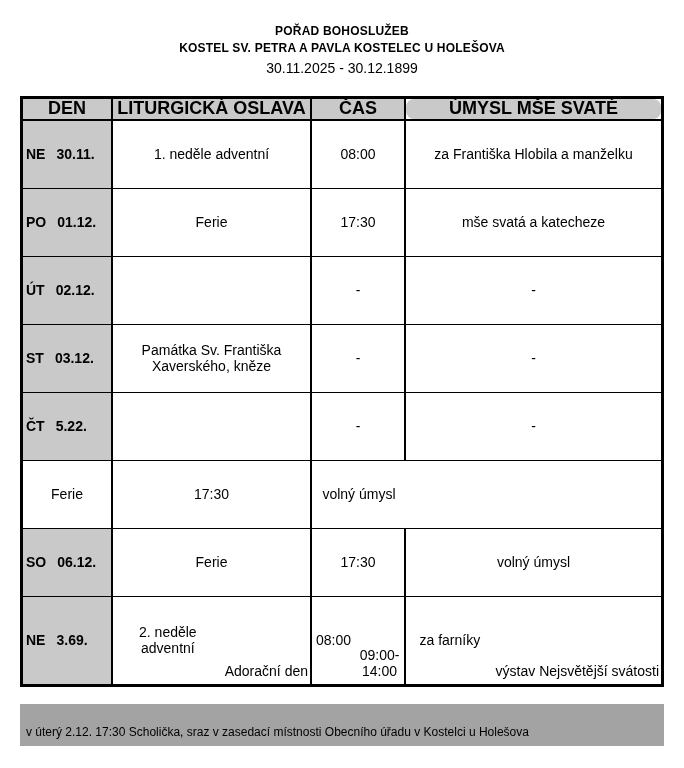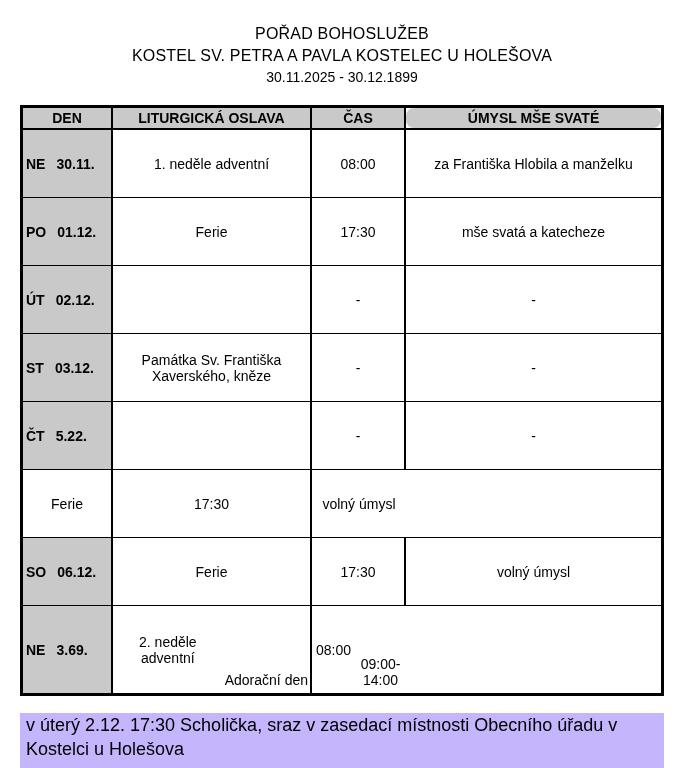--- a/index.html
+++ b/index.html
@@ -16,22 +16,22 @@
     position: relative;
     overflow: hidden;
   }
   
   .title-block {
     padding-top: 24px;
     text-align: center;
     line-height: 1.2;
   }
   .title-line1, .title-line2 {
-    font-size: 16px;
-    font-weight: normal;
+    font-size: 12px;
+    font-weight: bold;
     letter-spacing: 0.2px;
   }
   .title-line2 { margin-top: 3px; }
   .title-date {
     font-size: 14px;
     font-weight: normal;
     margin-top: 4px;
   }
   
   .tbl {
@@ -57,21 +57,21 @@
     text-align: center;
     font-size: 14px;
     padding: 2px 4px;
   }
   .cell:last-child { border-right: none; border-radius: 8px; }
   .header .cell {
     background: #c9c9c9;
     font-weight: bold;
     height: 20px;
     padding: 0 2px;
-    font-size: 14px;
+    font-size: 18px;
   }
   .day-cell {
     background: #c9c9c9;
     font-weight: bold;
     justify-content: flex-start;
     text-align: right;
     padding-left: 3px;
     gap: 11px;
     white-space: nowrap;
   }
@@ -96,24 +96,24 @@
     display: flex;
     align-items: flex-end;
     justify-content: center;
     text-align: center;
     padding: 0 2px 5px 2px;
   }
   
   .footer-note {
     width: 644px;
     margin: 17px auto 0 auto;
-    background: #c4b5fd;
-    font-size: 18px;
+    background: #a3a3a3;
+    font-size: 12px;
     line-height: 1.35;
-    padding: 0 6px 6px 6px;
+    padding: 20px 6px 6px 6px;
   }
 </style>
 </head>
 <body>
 
 <div class="page">
 
   <div class="title-block">
     <div class="title-line1">POŘAD BOHOSLUŽEB</div>
     <div class="title-line2">KOSTEL SV. PETRA A PAVLA KOSTELEC U HOLEŠOVA</div>
@@ -201,19 +201,23 @@
         <span>3.69.</span>
       </div>
       <div class="cell stack">
         <div class="line1">2. neděle adventní</div>
         <div class="line2">Adorační den</div>
       </div>
       <div class="cell stack">
         <div class="line1">08:00</div>
         <div class="line2">09:00-14:00</div>
       </div>
+      <div class="cell stack">
+        <div class="line1">za farníky</div>
+        <div class="line2">výstav Nejsvětější svátosti</div>
+      </div>
     </div>
 
   </div>
 
   <div class="footer-note">v úterý 2.12. 17:30 Scholička, sraz v zasedací místnosti Obecního úřadu v Kostelci u Holešova</div>
 
 </div>
 
 </body></html>

